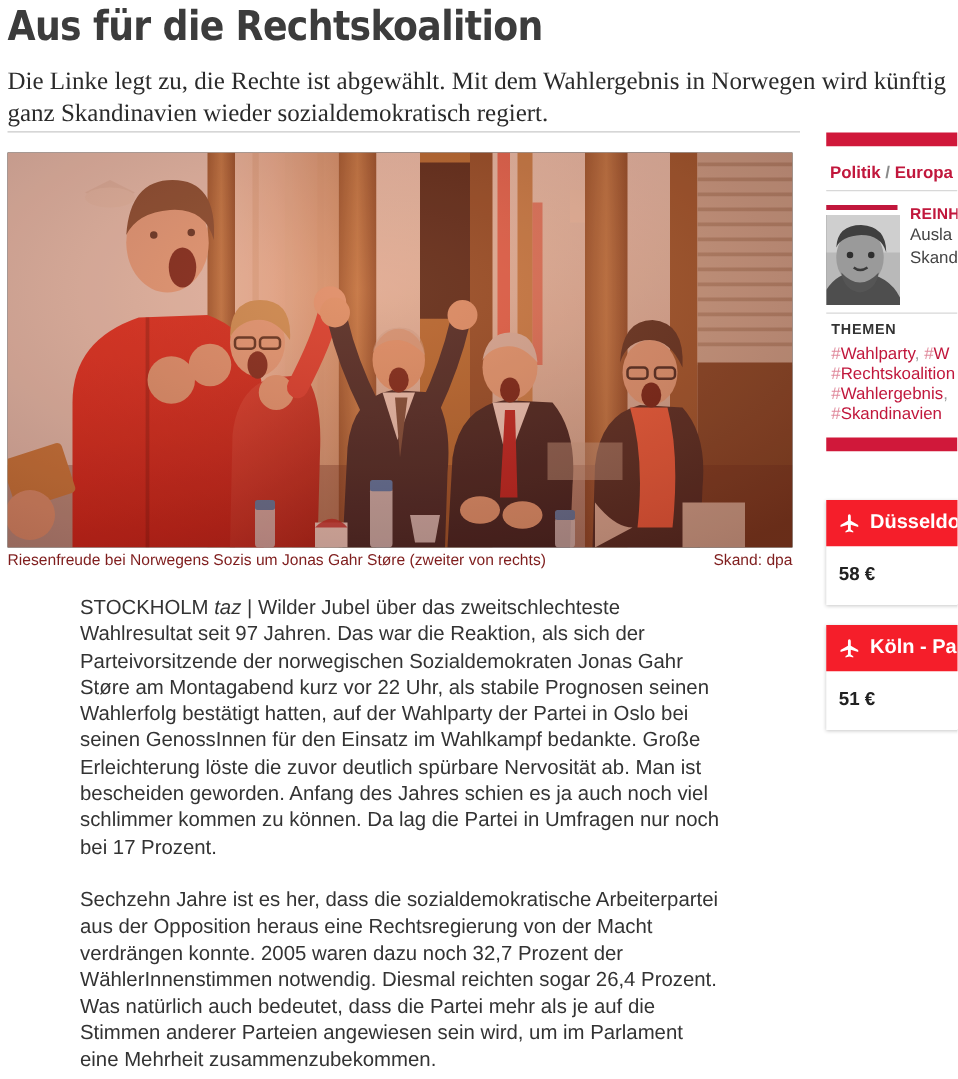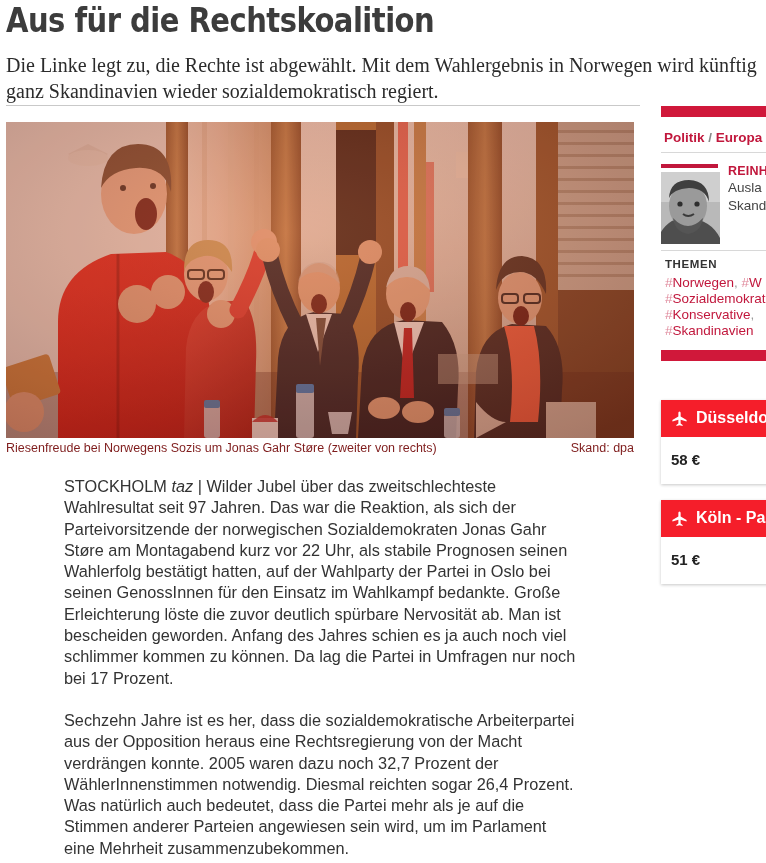--- a/index.html
+++ b/index.html
@@ -405,24 +405,24 @@
       <div class="author-name">REINH</div>
       <div class="author-role">Ausla</div>
       <div class="author-role">Skand</div>
     </div>
   </div>
   <div class="side-rule-2"></div>
 
   <div class="themes">
     <div class="themes-title">THEMEN</div>
     <div class="tag-list">
-      <span class="tag"><span class="hash">#</span><span>Norwegen</span><span class="comma">,</span></span>
+      <span class="tag"><span class="hash">#</span><span>Wahlparty</span><span class="comma">,</span></span>
       <span class="tag"><span class="hash">#</span><span>W</span></span>
-      <span class="tag"><span class="hash">#</span><span>Sozialdemokrat</span></span>
-      <span class="tag"><span class="hash">#</span><span>Konservative</span><span class="comma">,</span></span>
+      <span class="tag"><span class="hash">#</span><span>Rechtskoalition</span></span>
+      <span class="tag"><span class="hash">#</span><span>Wahlergebnis</span><span class="comma">,</span></span>
       <span class="tag"><span class="hash">#</span><span>Skandinavien</span></span>
     </div>
   </div>
 
   <div class="side-redbar-2"></div>
 
   <div class="ad-card one">
     <div class="ad-head">
       <svg class="plane-icon" width="17" height="17" viewBox="0 0 24 24" xmlns="http://www.w3.org/2000/svg">
         <path d="M12 2 C13 2 13.6 3 13.6 4.6 L13.6 9.2 L22 14.2 L22 16.4 L13.6 13.9 L13.6 19.2 L16.4 21.2 L16.4 22.6 L12 21.4 L7.6 22.6 L7.6 21.2 L10.4 19.2 L10.4 13.9 L2 16.4 L2 14.2 L10.4 9.2 L10.4 4.6 C10.4 3 11 2 12 2 Z" fill="#ffffff"></path>

